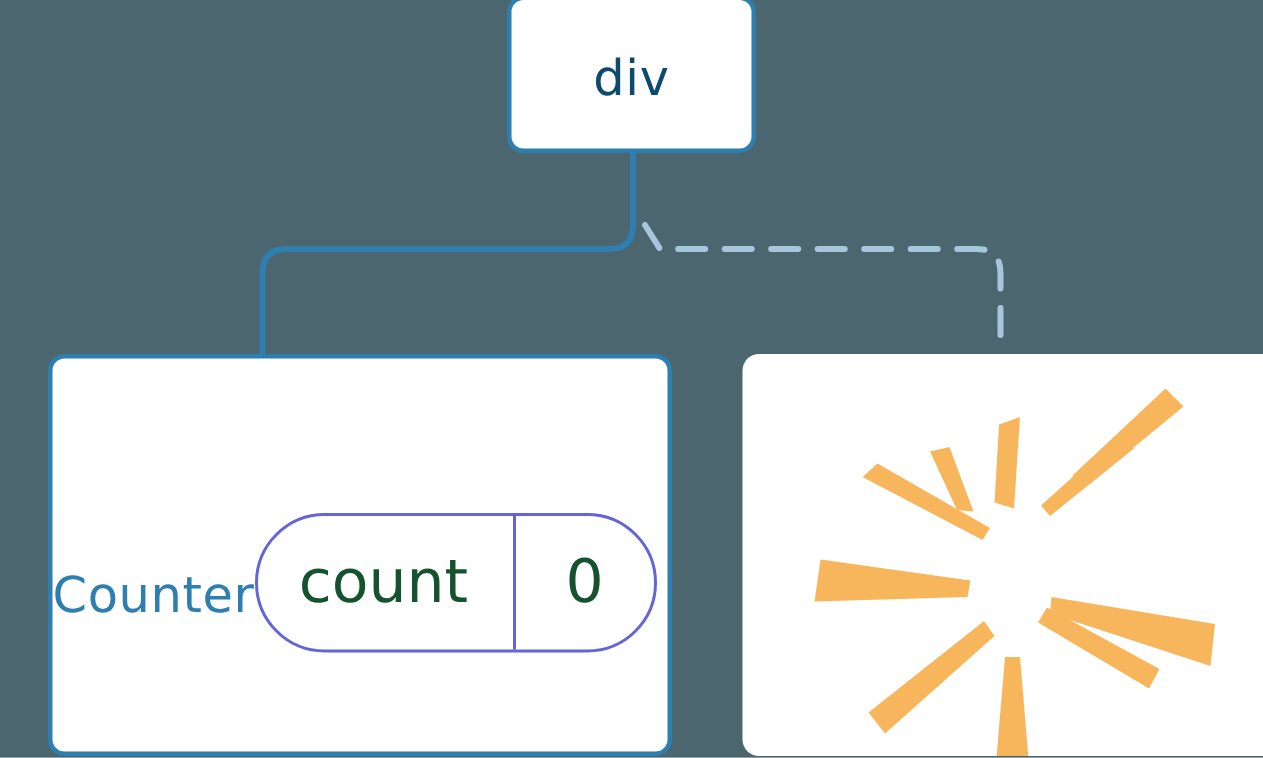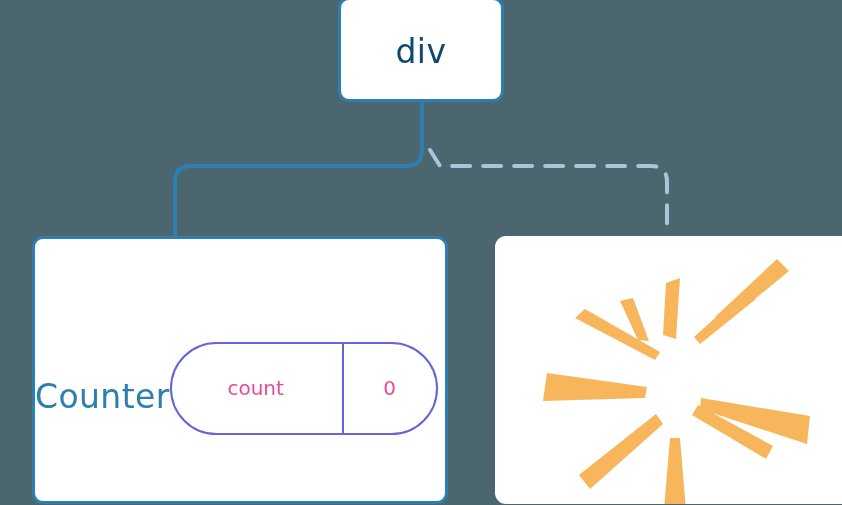--- a/index.html
+++ b/index.html
@@ -80,22 +80,22 @@
     align-items: stretch;
     height: 93px;
     border: 2px solid #6365d8;
     border-radius: 48px;
     box-sizing: border-box;
   }
   .pill-key, .pill-val {
     display: flex;
     align-items: center;
     justify-content: center;
-    color: #ec4899;
-    font-size: 20px;
+    color: #14532d;
+    font-size: 40px;
     line-height: 1;
     box-sizing: border-box;
   }
   .pill-key {
     width: 172px;
     padding-right: 2px;
     border-right: 2px solid #6365d8;
   }
   .pill-val {
     width: 92px;

